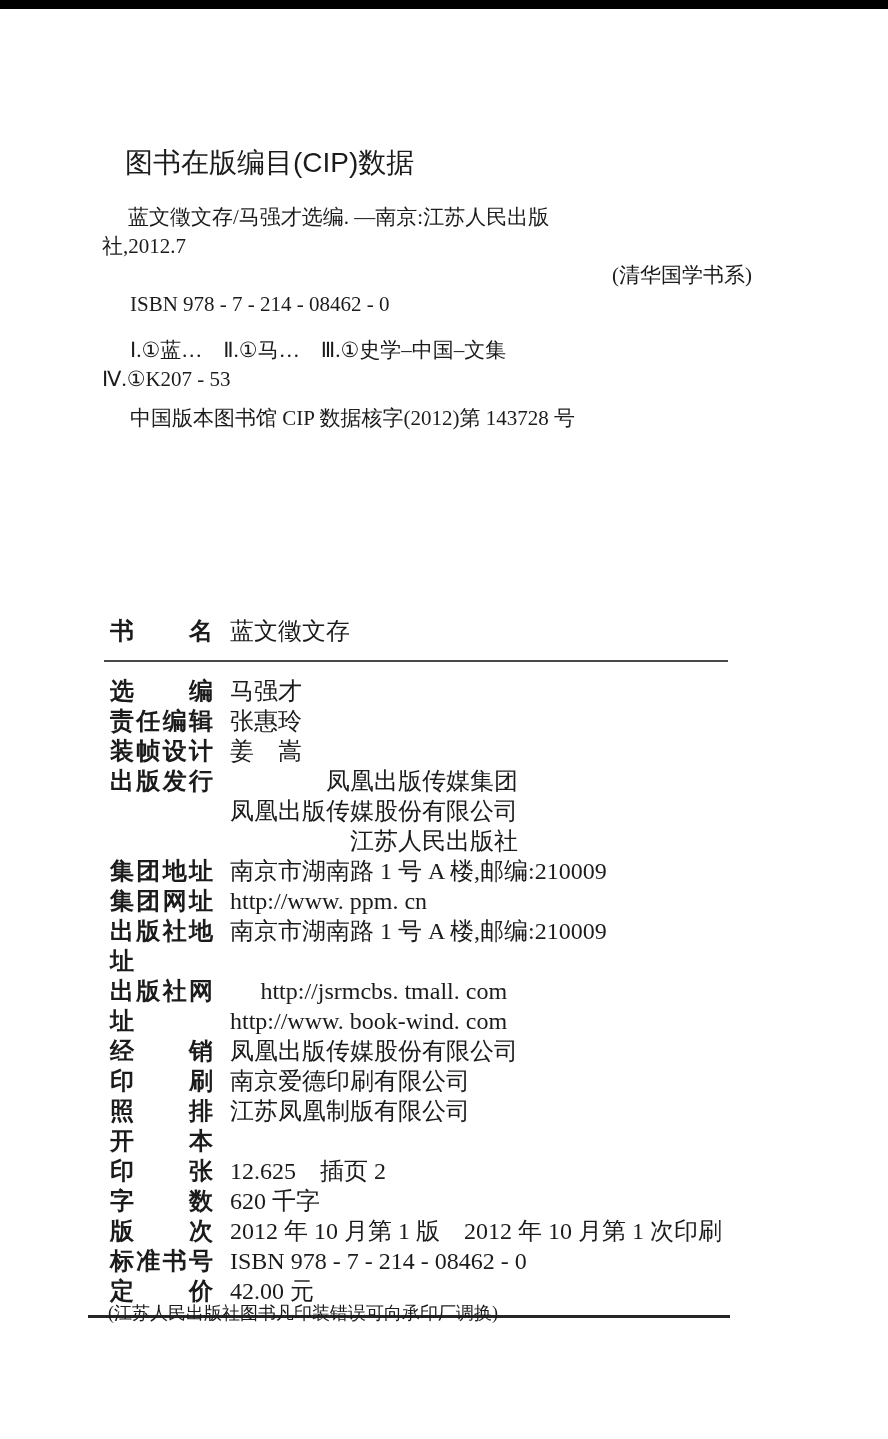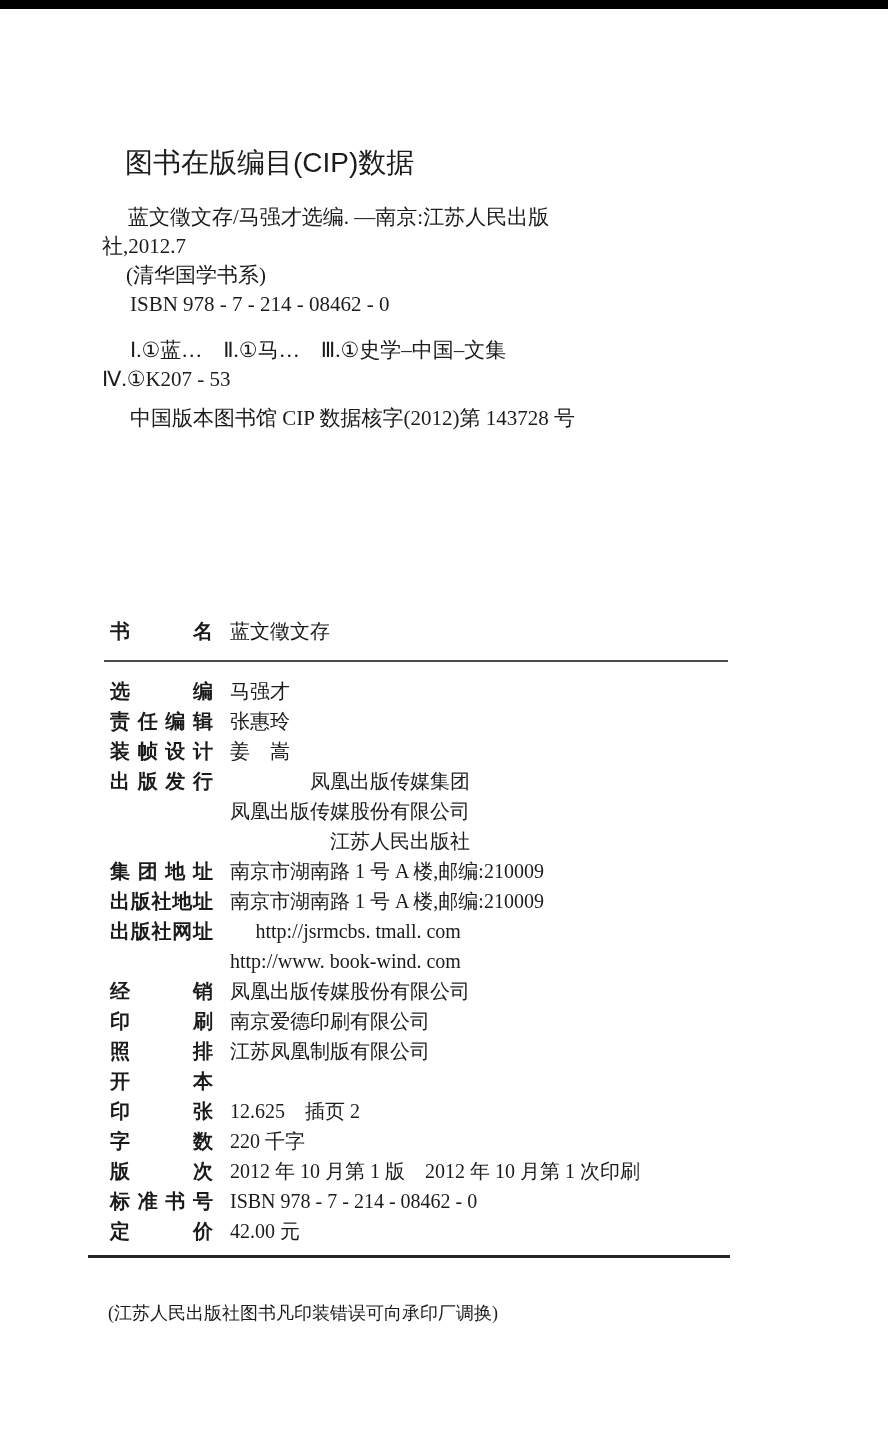--- a/index.html
+++ b/index.html
@@ -22,28 +22,28 @@
     font-size: 21px; line-height: 29px;
   }
   .cip-heading {
     font-family: "Liberation Sans", sans-serif;
     font-weight: normal;
     font-size: 28px; line-height: 26px;
     margin: 0 0 27px 23px;
   }
   .cip p { margin: 0; }
   .ind-26 { padding-left: 26px; }
-  .ind-24 { padding-left: 24px; }
+  .ind-24 { padding-left: 24px; text-align: right; }
   .ind-28 { padding-left: 28px; }
   .gap-17 { margin-top: 17px !important; }
   .gap-10 { margin-top: 10px !important; }
   
   .colophon {
     position: absolute; left: 110px; top: 616px; width: 660px;
-    font-size: 20px; line-height: 30px;
+    font-size: 24px; line-height: 30px;
   }
   .crow { display: flex; align-items: flex-start; }
   .lbl {
     flex: none;
     display: inline-block;
     width: 103px;
     text-align: justify;
     text-align-last: justify;
     font-family: "Liberation Sans", sans-serif;
     font-weight: bold;
@@ -113,20 +113,24 @@
       <div class="val">凤凰出版传媒股份有限公司</div>
       <div class="val">江苏人民出版社</div>
     </div>
   </div>
 
   <div class="crow">
     <span class="lbl">集团地址</span>
     <span class="valwrap val">南京市湖南路 1 号 A 楼,邮编:210009</span>
   </div>
 
+  <div class="crow">
+    <span class="lbl">集团网址</span>
+    <span class="valwrap val">http://www. ppm. cn</span>
+  </div>
 
   <div class="crow">
     <span class="lbl">出版社地址</span>
     <span class="valwrap val">南京市湖南路 1 号 A 楼,邮编:210009</span>
   </div>
 
   <div class="crow">
     <span class="lbl">出版社网址</span>
     <div class="valwrap">
       <div class="val">http://jsrmcbs. tmall. com</div>
@@ -153,21 +157,21 @@
     <span class="lbl">开本</span>
   </div>
 
   <div class="crow">
     <span class="lbl">印张</span>
     <span class="valwrap val">12.625　插页 2</span>
   </div>
 
   <div class="crow">
     <span class="lbl">字数</span>
-    <span class="valwrap val">220 千字</span>
+    <span class="valwrap val">620 千字</span>
   </div>
 
   <div class="crow">
     <span class="lbl">版次</span>
     <span class="valwrap val">2012 年 10 月第 1 版　2012 年 10 月第 1 次印刷</span>
   </div>
 
   <div class="crow">
     <span class="lbl">标准书号</span>
     <span class="valwrap val">ISBN 978 - 7 - 214 - 08462 - 0</span>

